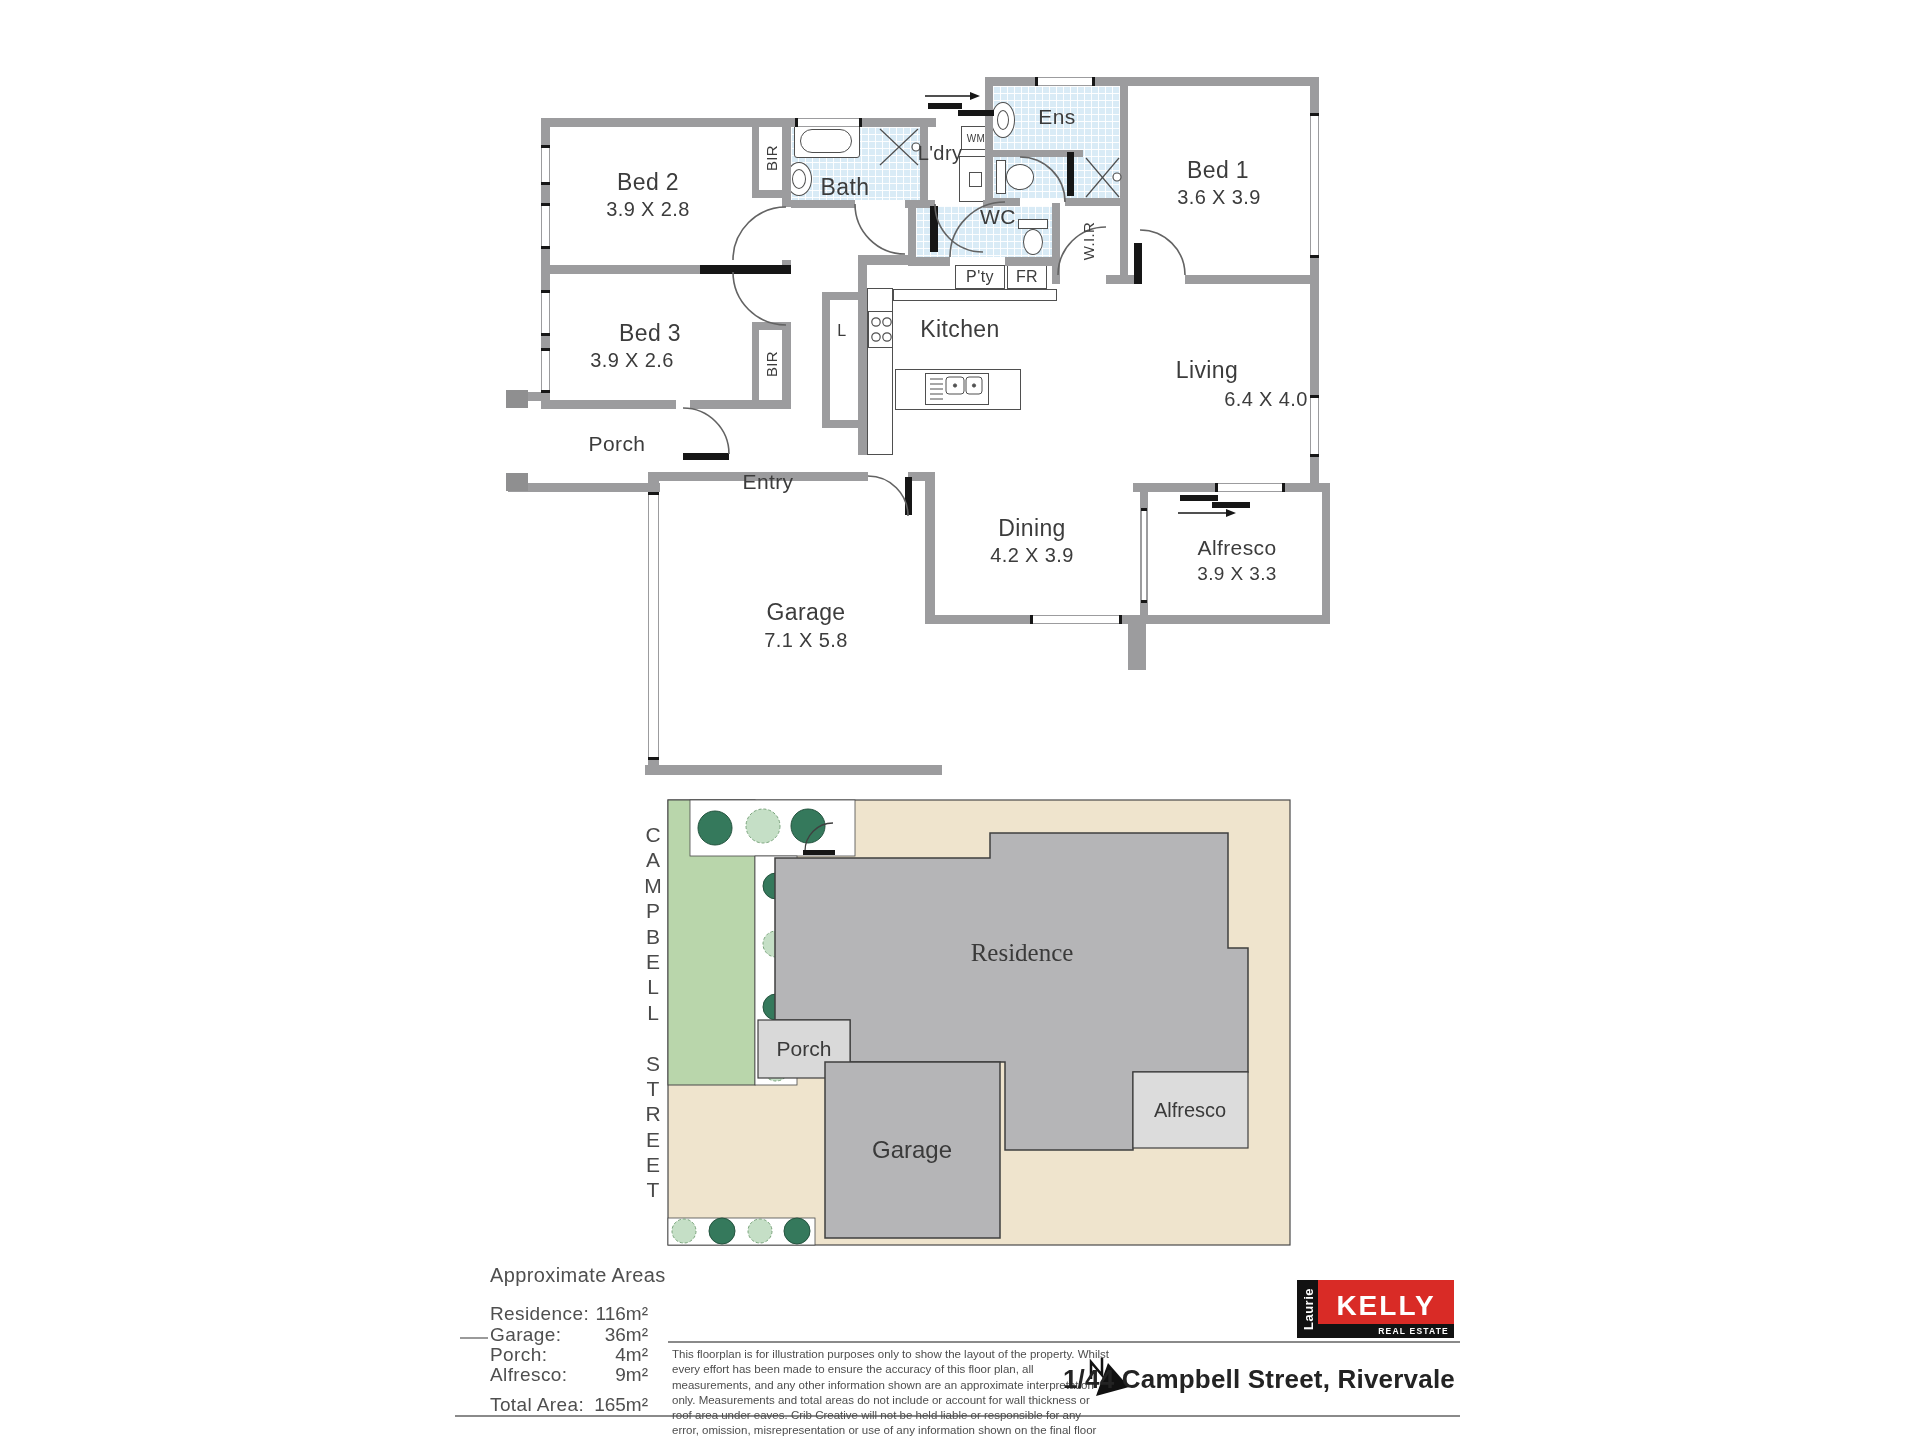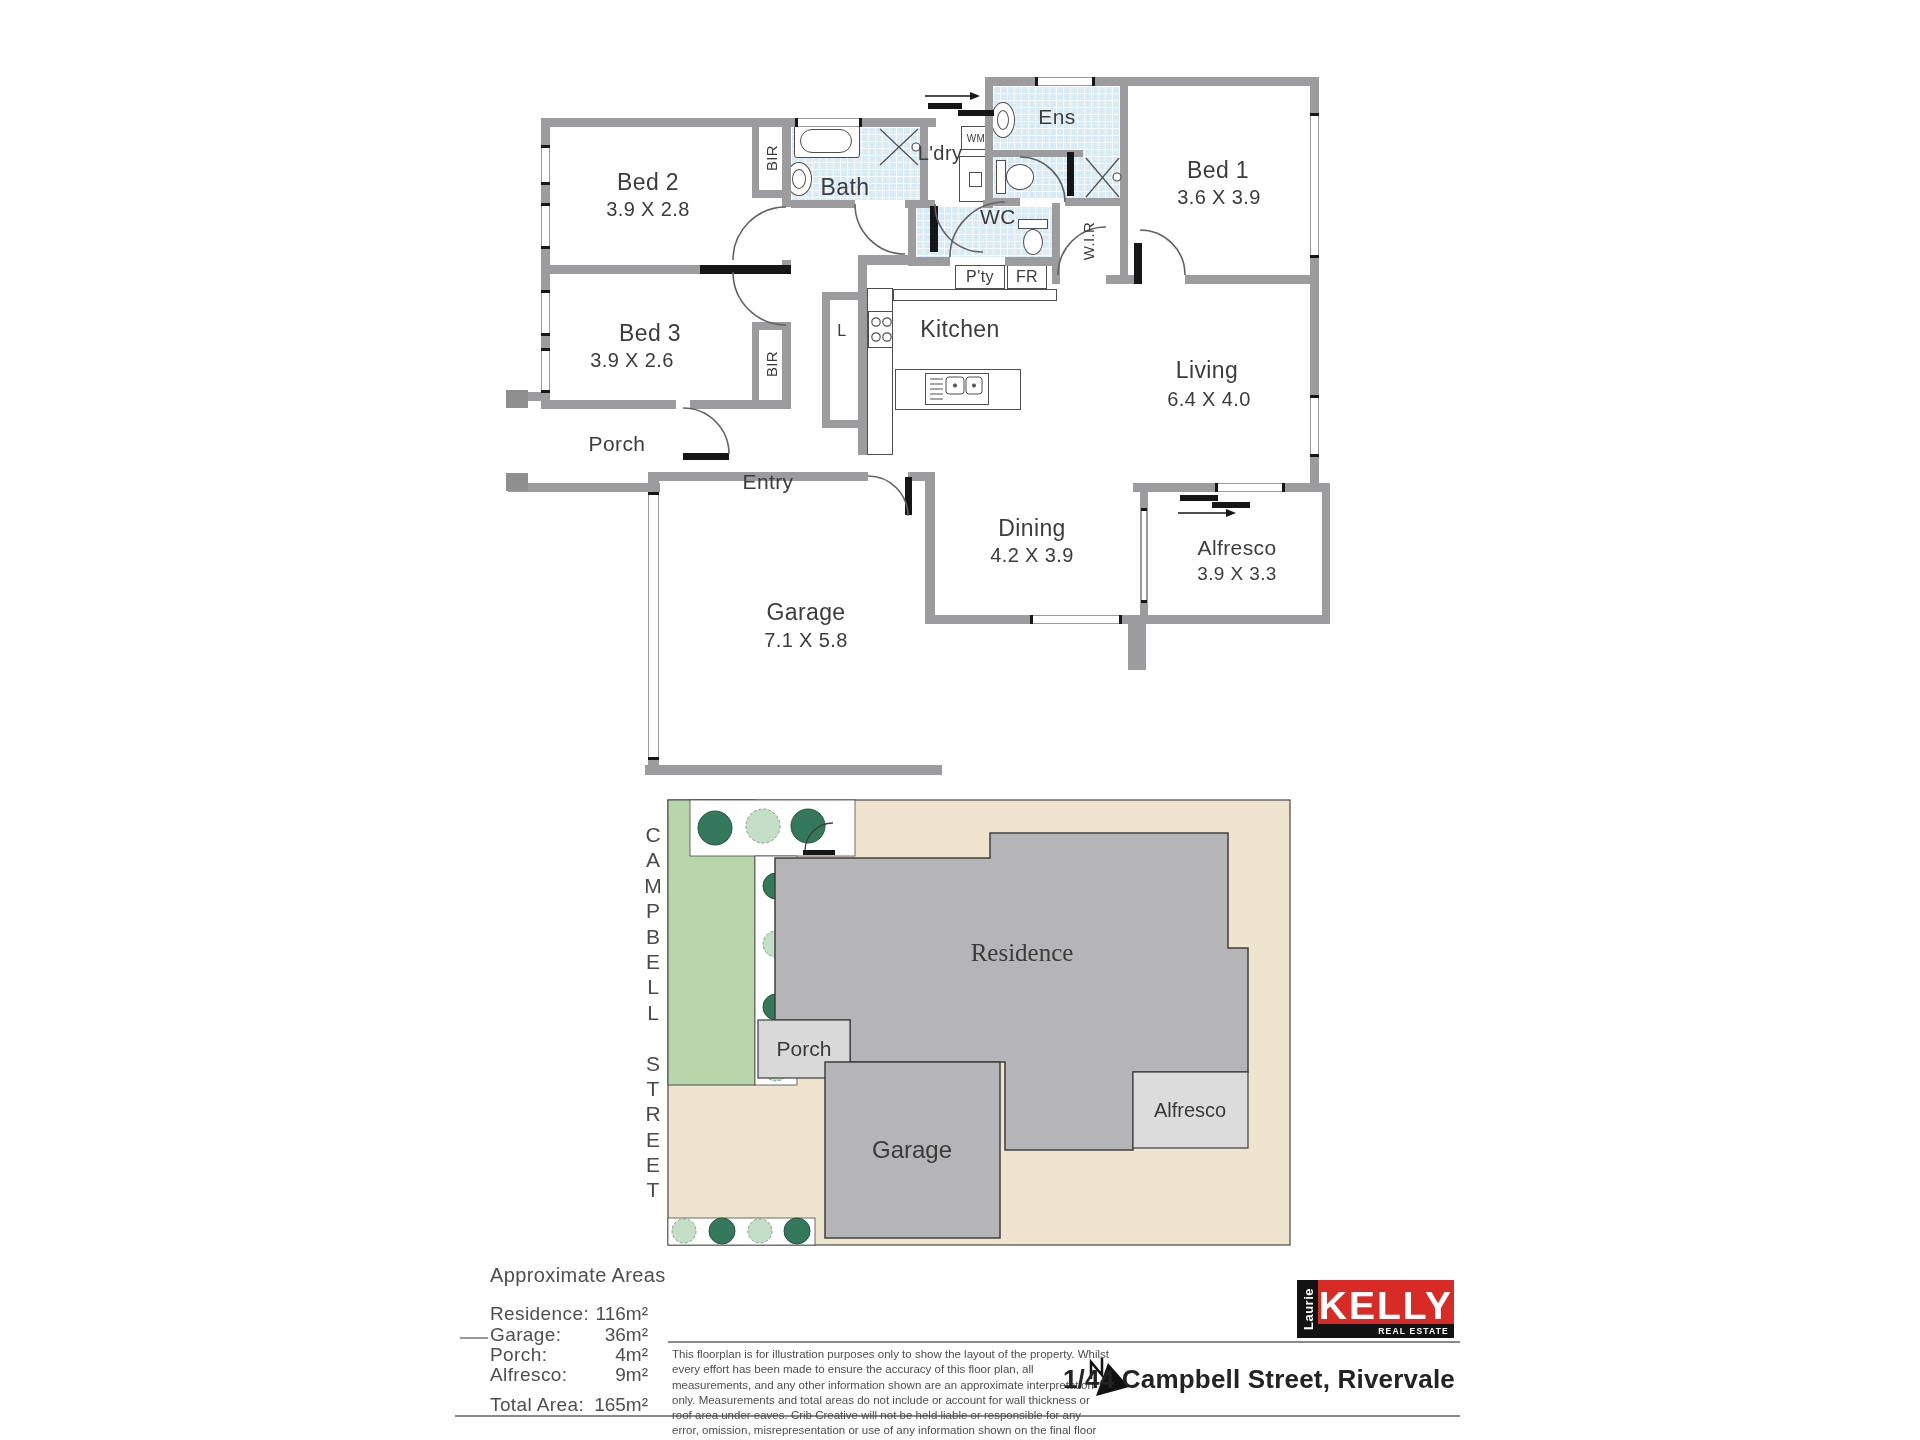--- a/index.html
+++ b/index.html
@@ -41,21 +41,21 @@
   .hline{position:absolute;background:#8a8a8a;z-index:6;}
   .disclaimer{position:absolute;left:672px;top:1347px;width:438px;font-size:11.5px;line-height:1.33;
               color:#4d4d4d;white-space:pre-line;z-index:6;}
   .address{position:absolute;left:1000px;top:1364px;width:455px;text-align:right;font-size:26px;
            font-weight:bold;color:#232323;letter-spacing:.2px;z-index:6;}
   .logo{position:absolute;left:1297px;top:1280px;width:157px;height:58px;z-index:6;}
   .logo-laurie{position:absolute;left:0;top:0;width:21px;height:58px;background:#121212;}
   .logo-laurie span{position:absolute;left:50%;top:50%;transform:translate(-50%,-50%) rotate(-90deg);
                     color:#fff;font-size:13px;font-weight:bold;letter-spacing:.5px;}
   .logo-kelly{position:absolute;left:21px;top:0;width:136px;height:51px;background:#d92b26;
-              display:flex;align-items:center;justify-content:center;color:#fff;font-size:39px;
+              display:flex;align-items:center;justify-content:center;color:#fff;font-size:28px;
               font-weight:800;letter-spacing:2px;}
   .logo-re{position:absolute;left:21px;top:44px;width:136px;height:14px;background:#121212;color:#fff;
            font-size:8.5px;letter-spacing:1.2px;text-align:right;line-height:14px;box-sizing:border-box;
            padding-right:5px;font-weight:bold;}
 </style>
 </head>
 <body>
 
 <div>
 
@@ -173,21 +173,21 @@
   <div class="lbl f21" style="left:998px;top:217px;">WC</div>
   <div class="lbl rot f15" style="left:1088px;top:241px;">W.I.R</div>
   <div class="lbl rot f15" style="left:771px;top:158px;">BIR</div>
   <div class="lbl rot f15" style="left:771px;top:364px;">BIR</div>
   <div class="lbl f10" style="left:976px;top:138px;">WM</div>
   <div class="lbl f16" style="left:980px;top:277px;">P'ty</div>
   <div class="lbl f16" style="left:1027px;top:277px;">FR</div>
   <div class="lbl f16" style="left:842px;top:331px;">L</div>
   <div class="lbl f23" style="left:960px;top:329px;">Kitchen</div>
   <div class="lbl f23" style="left:1207px;top:370px;">Living</div>
-  <div class="lbl f20" style="left:1209px;top:399px;">6.4 X 4.0</div>
+  <div class="lbl f20" style="left:1266px;top:399px;">6.4 X 4.0</div>
   <div class="lbl f23" style="left:1032px;top:528px;">Dining</div>
   <div class="lbl f20" style="left:1032px;top:555px;">4.2 X 3.9</div>
   <div class="lbl f21" style="left:1237px;top:548px;">Alfresco</div>
   <div class="lbl f19" style="left:1237px;top:574px;">3.9 X 3.3</div>
   <div class="lbl f23" style="left:806px;top:612px;">Garage</div>
   <div class="lbl f20" style="left:806px;top:640px;">7.1 X 5.8</div>
   <div class="lbl f21" style="left:617px;top:444px;">Porch</div>
   <div class="lbl f21" style="left:768px;top:445px;margin-top:37px;">Entry</div>
 </div>
 

